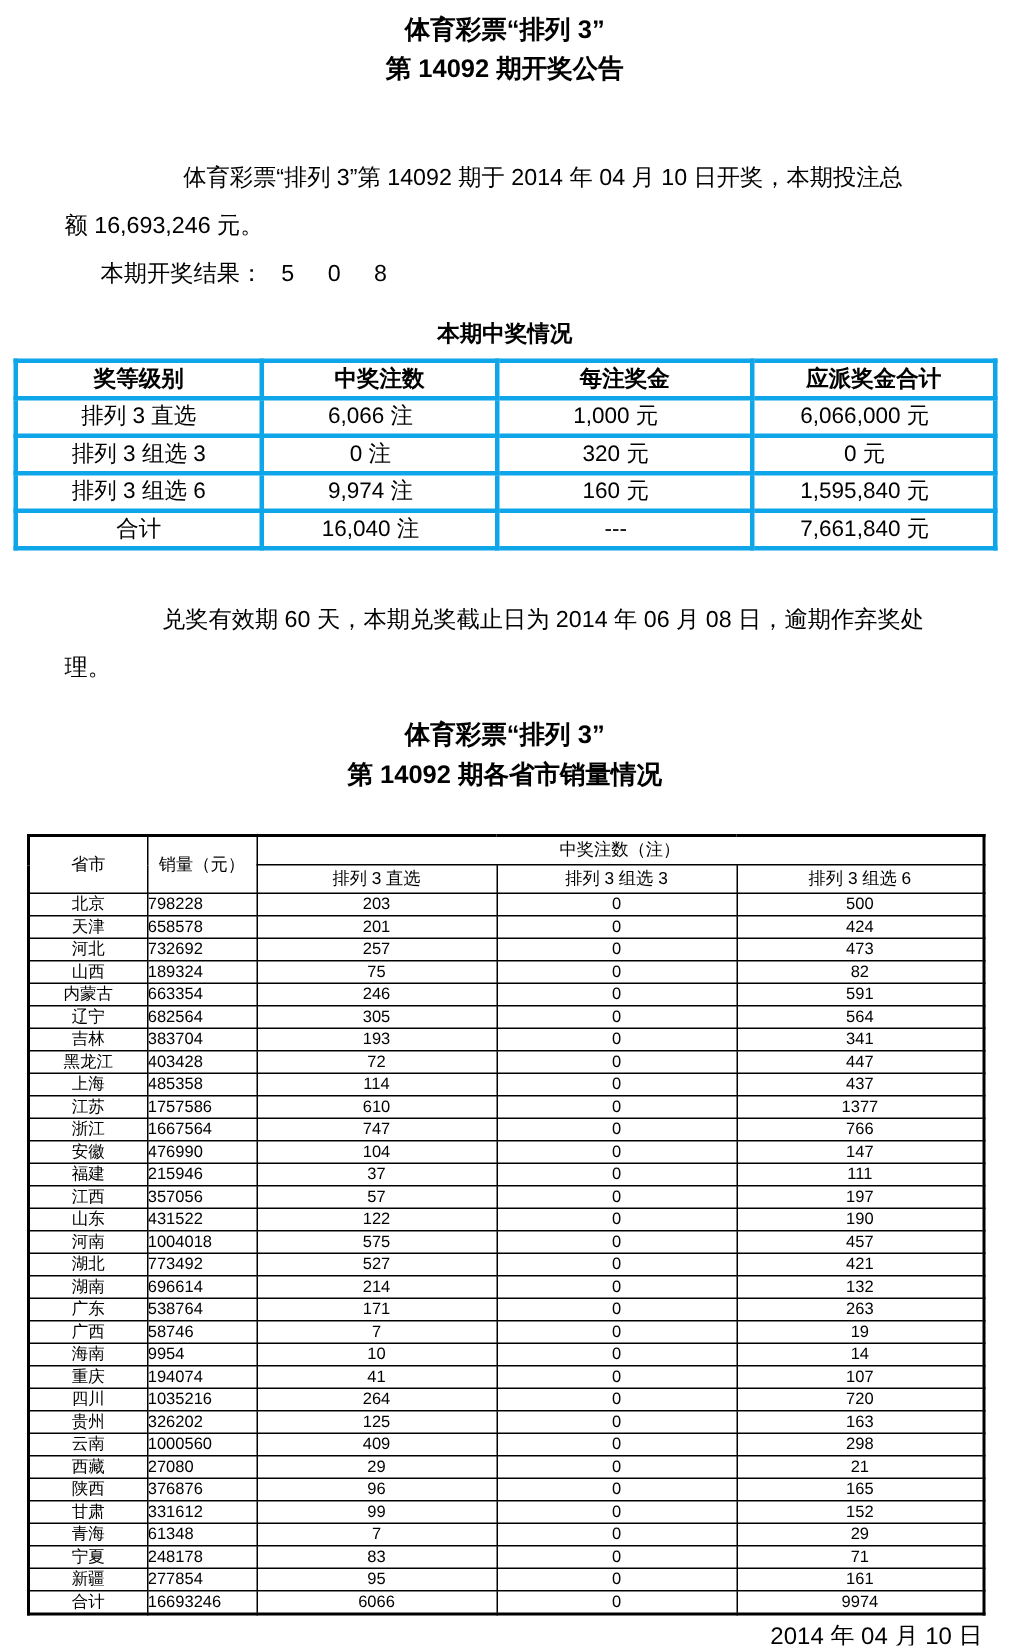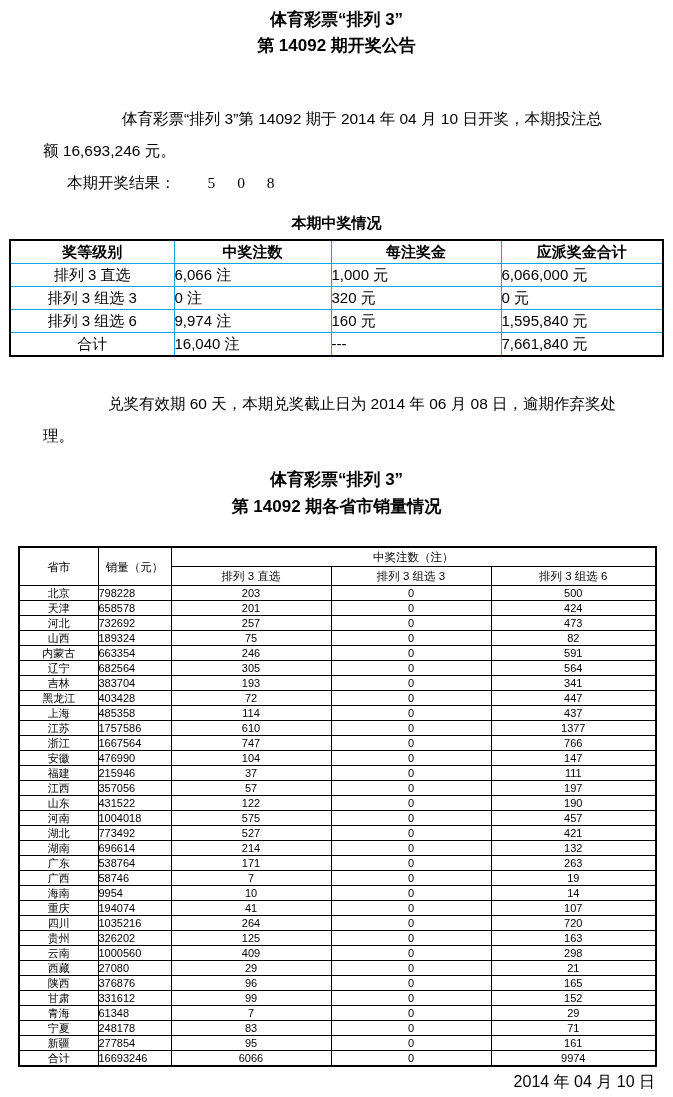--- a/index.html
+++ b/index.html
@@ -15,36 +15,36 @@
     text-align:center; font-size:17px; font-weight:bold; line-height:26px;
   }
   .doc-title .tline { display:block; }
 
   .body-text { margin:0 28px 0 43px; font-size:15.5px; line-height:32px; }
   .intro { margin-top:44px; }
   .line { display:block; white-space:nowrap; }
   .l-indent { padding-left:36px;text-align:center; }
 
   .result-line { margin:0 0 0 67px; font-size:15.5px; line-height:32px; white-space:nowrap; }
-  .result-value { margin-left:32px; letter-spacing:9px;font-family:Liberation Serif, serif; }
+  .result-value { margin-left:12px; letter-spacing:9px; }
 
   .tbl-caption {
     margin-top:13px; text-align:center;
     font-size:15px; font-weight:bold; line-height:22px;
   }
 
   table { border-collapse:collapse; table-layout:fixed; }
   td, th { overflow:hidden; }
 
   .prize-table {
     margin:5px 0 0 9px; width:653px;
     border:2px solid #000; font-size:15px;
   }
   .prize-table th, .prize-table td {
-    border:1px solid #0ea5e9; height:22px; padding:0; line-height:22px;
+    border:3px solid #0ea5e9; height:22px; padding:0; line-height:22px;
     font-weight:normal;
   }
   .prize-table th { font-weight:bold; text-align:center; }
 
   .notice { margin-top:31px; }
 
   .section-title {
     margin:14px 0 0 0; text-align:center;
     font-size:17px; font-weight:bold; line-height:27px;
   }
@@ -54,21 +54,21 @@
     margin:26px 0 0 18px; width:637px;
     border:2px solid #000; font-size:11px;
   }
   .sales-table th, .sales-table td {
     border:1px solid #000; padding:0; font-weight:normal;
   }
   .sales-table thead th { height:18px; line-height:18px; text-align:center; font-size:11.5px; }
   .sales-table tbody td { height:14px; line-height:14px; }
 
   .cc { text-align:center; }
-  .cr { text-align:left; padding-right:12px !important; }
+  .cr { text-align:center; padding-right:12px !important; }
   .cr2 { text-align:left; padding-right:4px !important; }
 
   .footer-date {
     margin:4px 18px 0 0; text-align:right;
     font-size:16px; line-height:22px;
   }
 </style>
 </head>
 <body>
 

